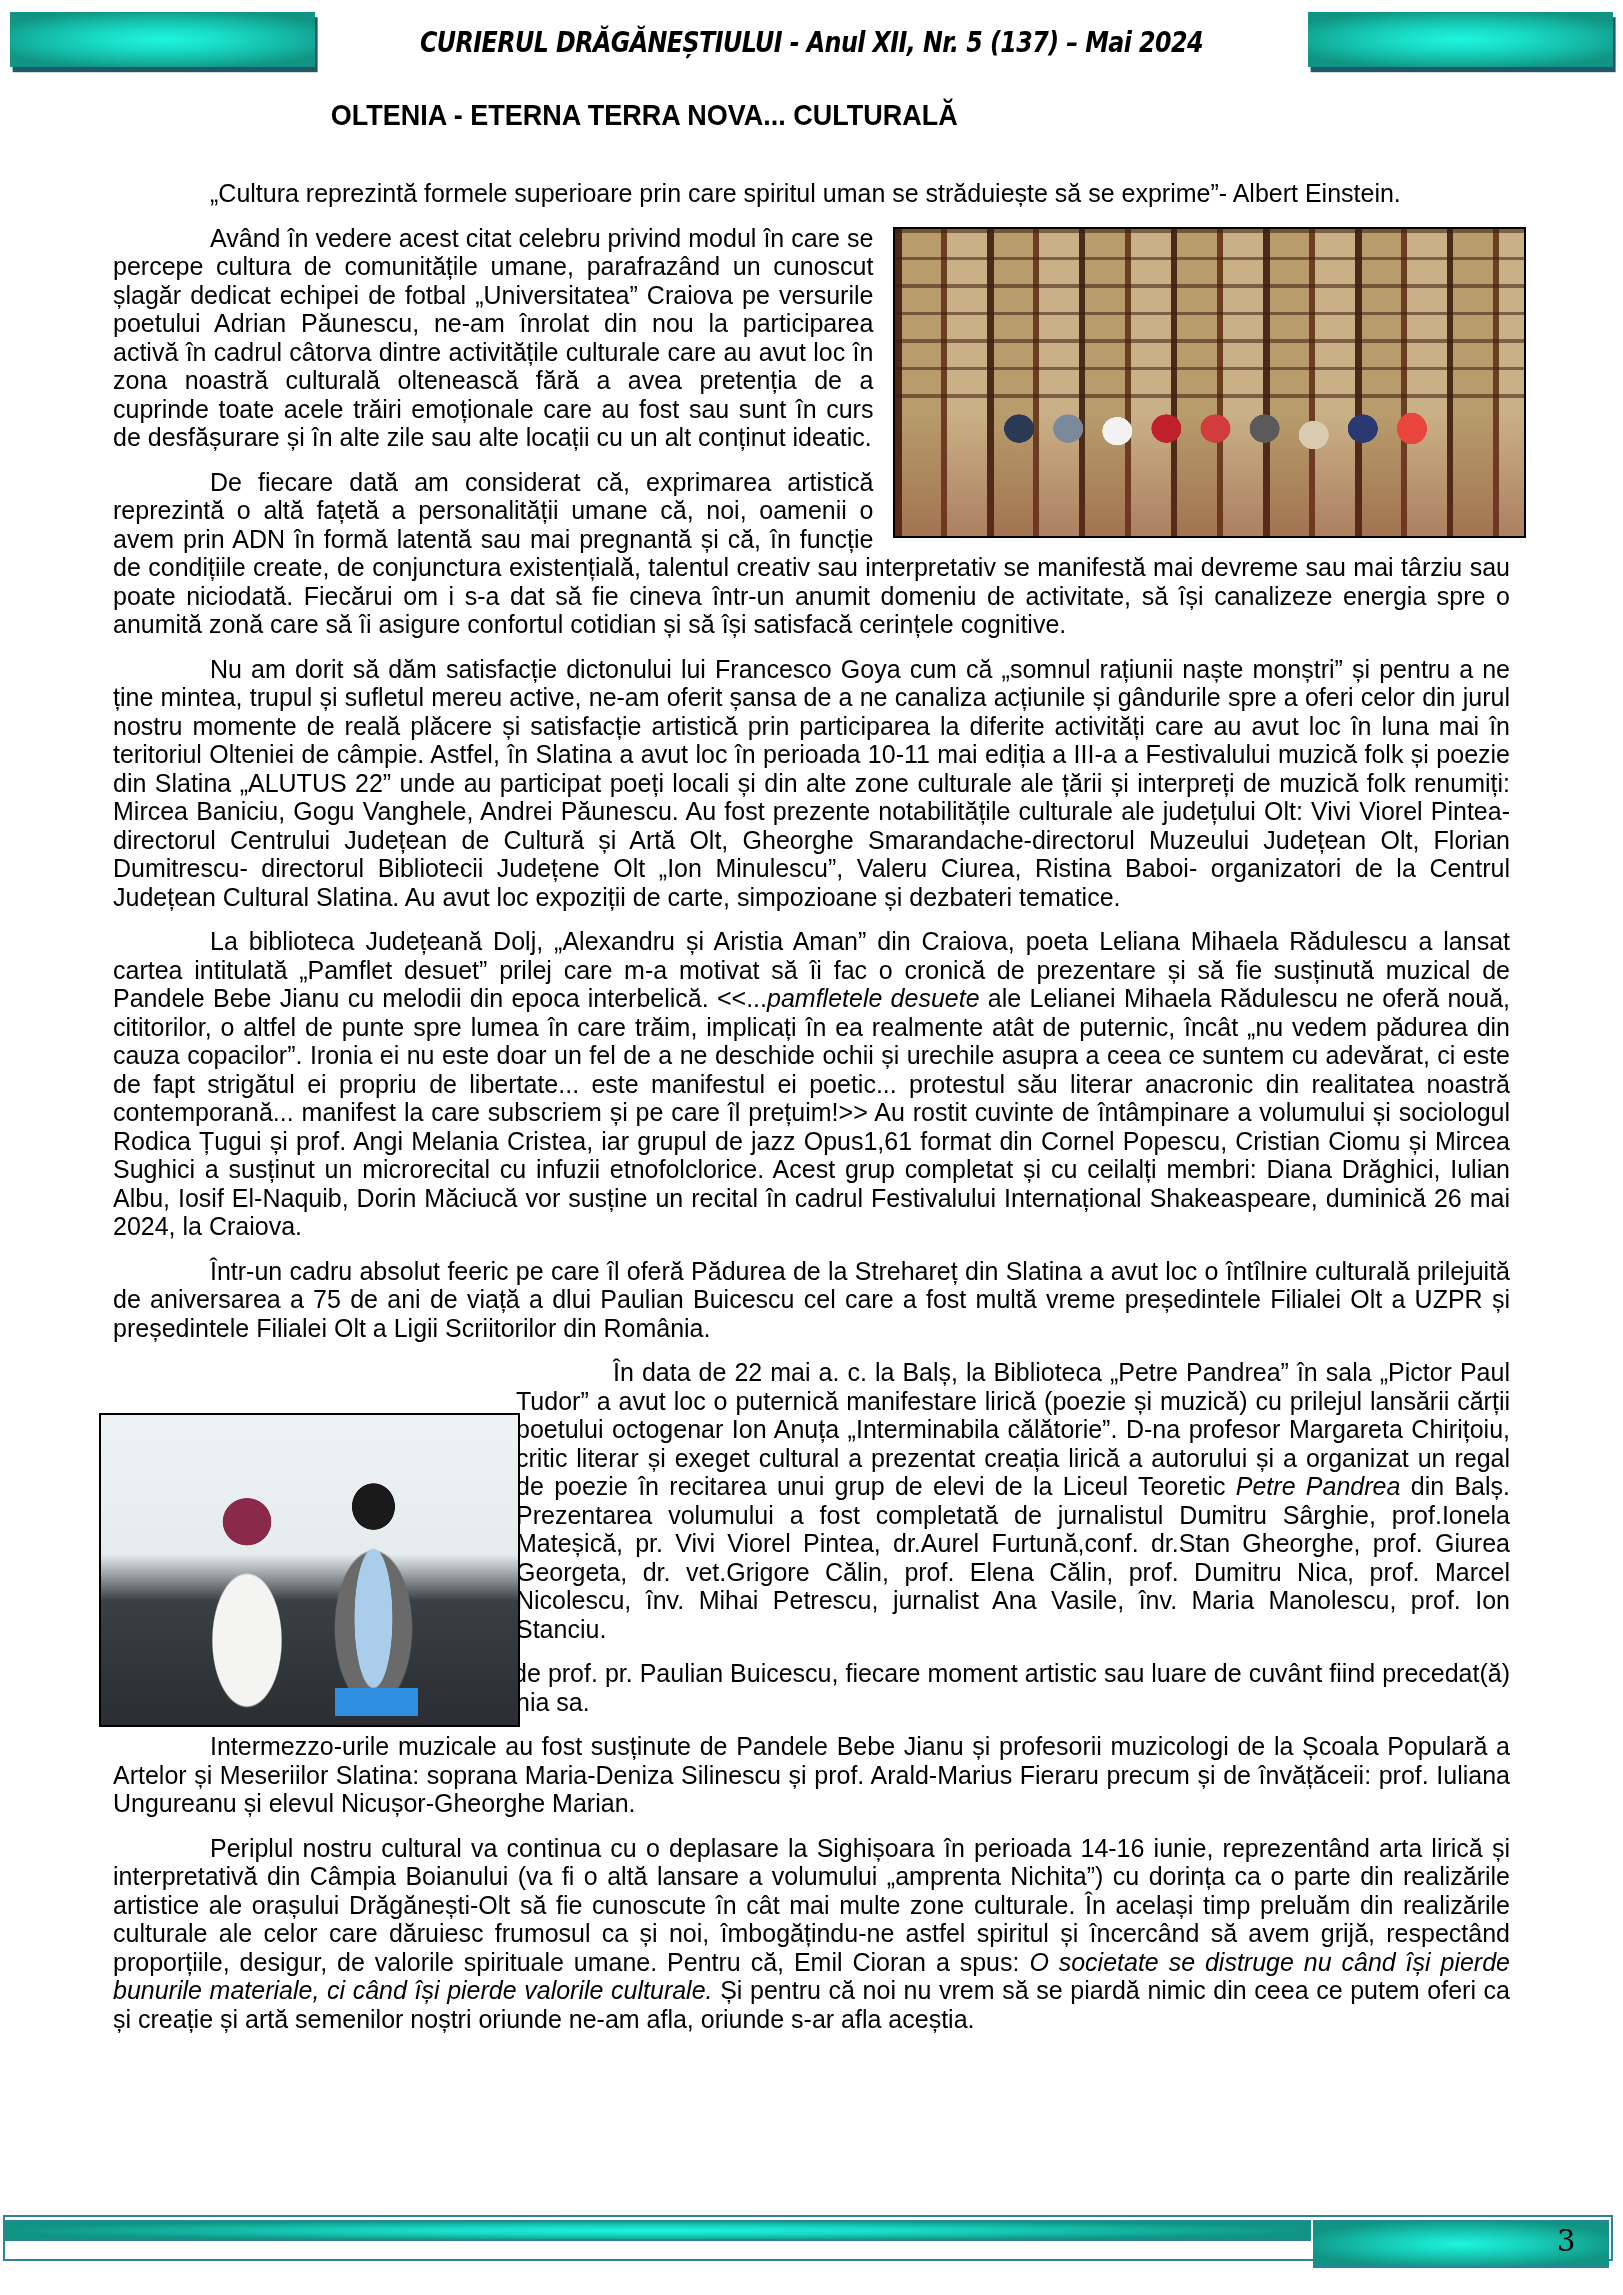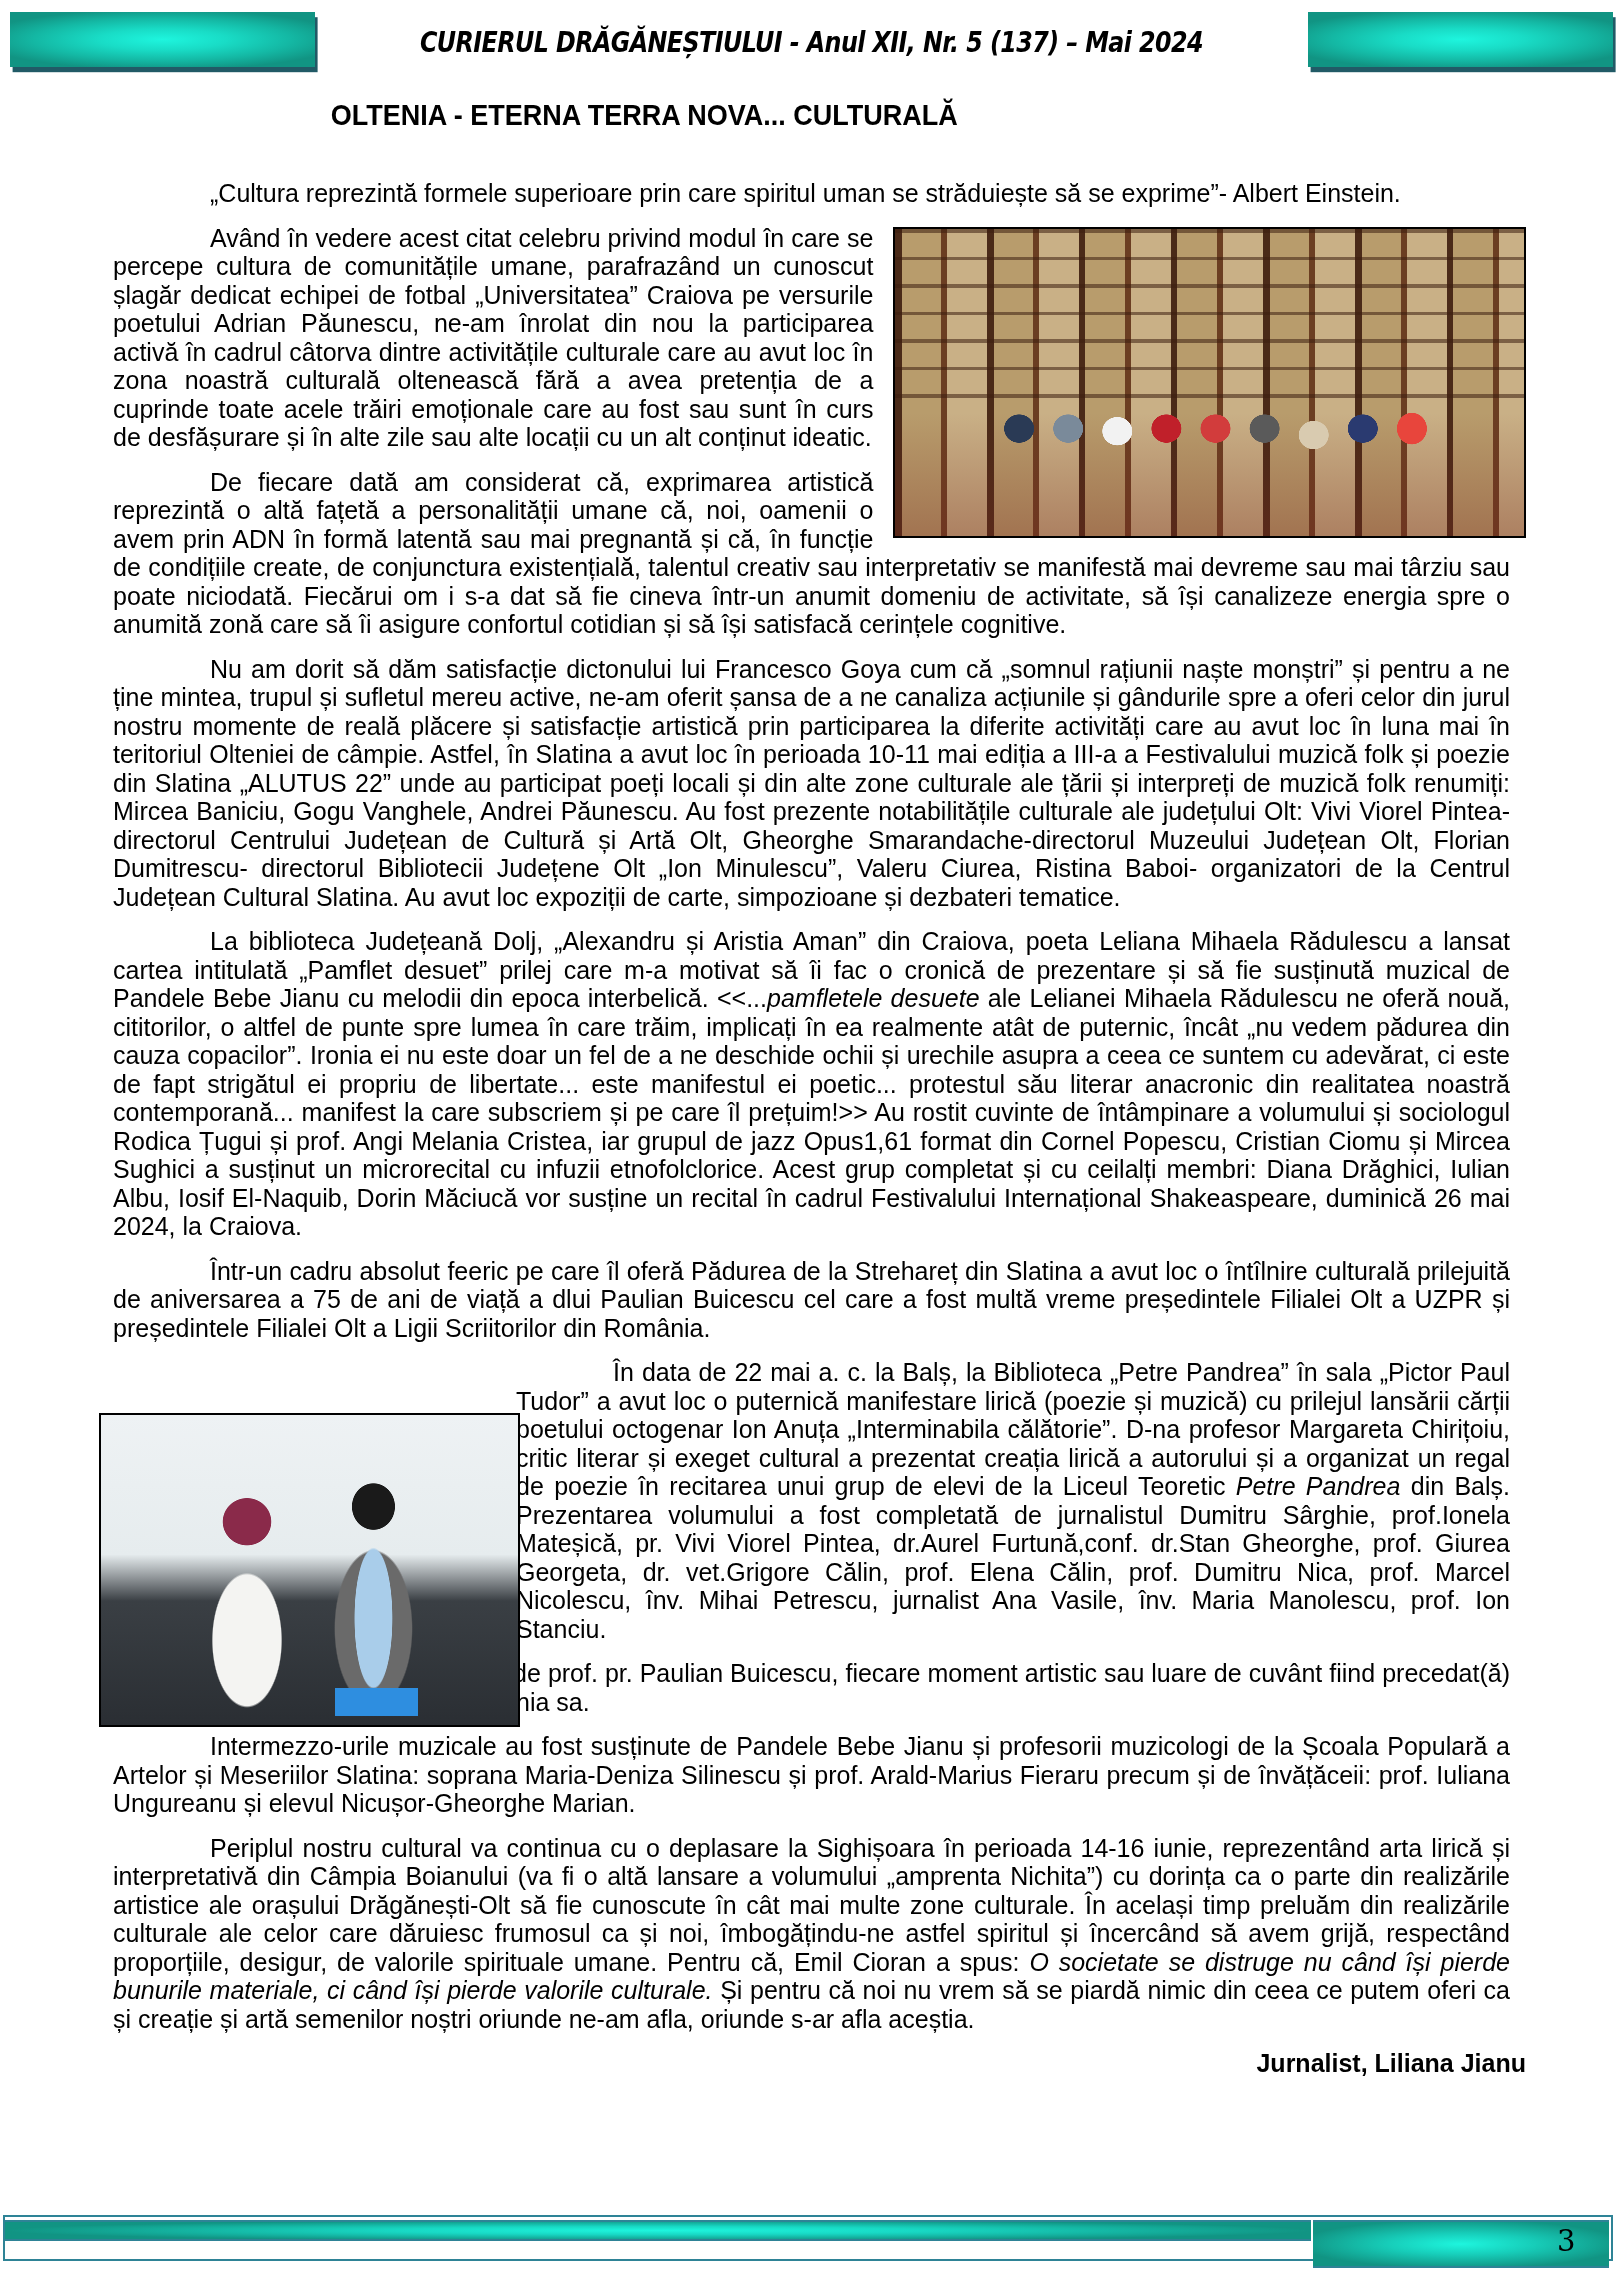--- a/index.html
+++ b/index.html
@@ -93,21 +93,20 @@
   <p>Având în vedere acest citat celebru privind modul în care se percepe cultura de  comunitățile umane, parafrazând un cunoscut șlagăr dedicat echipei de fotbal „Universitatea” Craiova pe versurile poetului Adrian Păunescu, ne-am înrolat din nou la participarea activă în cadrul câtorva dintre activitățile culturale care au avut loc în zona noastră culturală oltenească fără a avea pretenția de a cuprinde toate acele trăiri emoționale care au fost sau sunt în curs de desfășurare și în alte zile sau alte locații cu un alt conținut ideatic.</p>
   <p>De fiecare dată am considerat că, exprimarea artistică reprezintă o altă fațetă a personalității umane că, noi, oamenii o avem prin ADN în formă latentă sau mai pregnantă și că, în funcție de condițiile create, de conjunctura existențială, talentul creativ sau interpretativ se manifestă mai devreme sau mai târziu sau poate niciodată. Fiecărui om i s-a dat să fie cineva într-un anumit domeniu de activitate, să își canalizeze energia spre o anumită zonă care să îi asigure confortul cotidian și să își satisfacă cerințele cognitive.</p>
   <p>Nu am dorit să dăm satisfacție dictonului lui Francesco Goya cum că „somnul rațiunii naște monștri” și pentru a ne ține mintea, trupul și sufletul mereu active, ne-am oferit șansa de a ne canaliza acțiunile și gândurile spre a oferi celor din jurul nostru momente de reală plăcere și satisfacție artistică prin participarea la diferite activități care au avut loc în luna mai în teritoriul Olteniei de câmpie. Astfel, în Slatina a avut loc în perioada 10-11 mai ediția a III-a a Festivalului muzică folk și poezie din Slatina „ALUTUS 22” unde au participat poeți locali și din alte zone culturale ale țării  și interpreți de muzică folk renumiți: Mircea Baniciu, Gogu Vanghele, Andrei Păunescu. Au fost prezente notabilitățile culturale ale județului Olt: Vivi Viorel Pintea- directorul Centrului Județean  de Cultură și Artă Olt, Gheorghe Smarandache-directorul Muzeului Județean Olt, Florian Dumitrescu- directorul Bibliotecii Județene Olt „Ion Minulescu”, Valeru Ciurea, Ristina Baboi- organizatori de la Centrul Județean Cultural Slatina. Au avut loc expoziții de carte, simpozioane și dezbateri tematice.</p>
   <p><span>La biblioteca Județeană Dolj, „Alexandru și Aristia Aman” din Craiova, poeta Leliana Mihaela Rădulescu a lansat cartea intitulată „Pamflet desuet”  prilej care m-a motivat să îi fac o cronică de prezentare și să fie susținută muzical de Pandele Bebe Jianu cu melodii din epoca interbelică. &lt;&lt;...</span><em>pamfletele desuete</em><span> ale Lelianei Mihaela Rădulescu ne oferă  nouă, cititorilor, o altfel de punte spre lumea în care trăim, implicați în ea realmente atât de puternic, încât „nu vedem pădurea din cauza copacilor”. Ironia ei nu este doar un fel de a ne deschide ochii și urechile asupra a ceea ce suntem cu adevărat, ci este de fapt strigătul ei propriu de libertate... este manifestul ei poetic... protestul său literar anacronic din  realitatea noastră contemporană... manifest la care subscriem și pe care îl prețuim!&gt;&gt; Au rostit cuvinte de întâmpinare a volumului și sociologul Rodica Țugui și prof. Angi Melania Cristea, iar grupul de jazz Opus1,61 format din Cornel Popescu, Cristian Ciomu și Mircea Sughici a susținut un microrecital cu infuzii etnofolclorice. Acest grup completat și cu ceilalți membri: Diana Drăghici, Iulian Albu, Iosif El-Naquib, Dorin Măciucă vor susține un recital în cadrul Festivalului Internațional Shakeaspeare, duminică 26 mai 2024, la Craiova.</span></p>
   <p>Într-un cadru absolut feeric pe care îl oferă Pădurea de la Strehareț din Slatina a avut loc o întîlnire culturală prilejuită de aniversarea a 75 de ani de viață a dlui Paulian Buicescu cel care a fost multă vreme președintele Filialei Olt a UZPR și președintele Filialei Olt a Ligii Scriitorilor din România.</p>
   <div class="float-spacer" style="height:318px;margin-top:-29px;"></div>
   <p><span>În data de 22 mai a. c. la Balș, la Biblioteca „Petre Pandrea” în sala „Pictor Paul Tudor” a avut loc o puternică manifestare lirică (poezie și muzică) cu prilejul lansării cărții poetului octogenar Ion Anuța „Interminabila călătorie”. D-na profesor Margareta Chirițoiu, critic literar și exeget cultural a prezentat creația lirică a autorului și a organizat un regal de poezie în recitarea unui grup de elevi de la Liceul Teoretic </span><em>Petre Pandrea</em><span> din Balș. Prezentarea volumului a fost completată de jurnalistul Dumitru Sârghie, prof.Ionela Mateșică, pr. Vivi Viorel Pintea, dr.Aurel Furtună,conf. dr.Stan Gheorghe, prof. Giurea Georgeta, dr. vet.Grigore Călin, prof. Elena Călin, prof. Dumitru Nica, prof. Marcel Nicolescu, înv. Mihai Petrescu, jurnalist Ana Vasile,  înv. Maria Manolescu, prof. Ion Stanciu.</span></p>
   <p style="clear:both;">Activitatea a fost moderată de prof. pr. Paulian Buicescu, fiecare moment artistic  sau luare de cuvânt fiind precedat(ă) de un catren realizat și rostit de domnia sa.</p>
   <p>Intermezzo-urile muzicale au fost susținute de Pandele Bebe Jianu și profesorii muzicologi de la Școala Populară a Artelor și Meseriilor Slatina: soprana Maria-Deniza Silinescu și prof. Arald-Marius Fieraru precum și de învățăceii: prof. Iuliana Ungureanu și elevul Nicușor-Gheorghe Marian.</p>
   <p><span>Periplul nostru cultural va continua cu o deplasare la Sighișoara în perioada 14-16 iunie, reprezentând arta lirică și interpretativă din Câmpia Boianului (va fi o altă lansare a volumului „amprenta Nichita”) cu dorința ca o parte din realizările artistice ale orașului Drăgănești-Olt să fie cunoscute în cât mai multe zone culturale. În același timp preluăm din realizările culturale ale celor care dăruiesc frumosul ca și noi, îmbogățindu-ne astfel spiritul și încercând să avem grijă, respectând proporțiile, desigur,  de valorile spirituale umane. Pentru că, Emil Cioran a spus: </span><em>O societate se distruge nu când își pierde bunurile materiale, ci când își pierde valorile culturale.</em><span> Și pentru că noi nu vrem să se piardă nimic din ceea ce putem oferi ca și creație și artă semenilor noștri oriunde ne-am afla, oriunde s-ar afla aceștia.</span></p>
-  <div class="signature">Jurnalist, Liliana Jianu</div>
 </div>
 
 <div class="photo photo2">
   <div class="woman"></div>
   <div class="man"></div>
   <div class="book"></div>
 </div>
 
 <div class="footer-frame"></div>
 <div class="footer-bar"></div>

